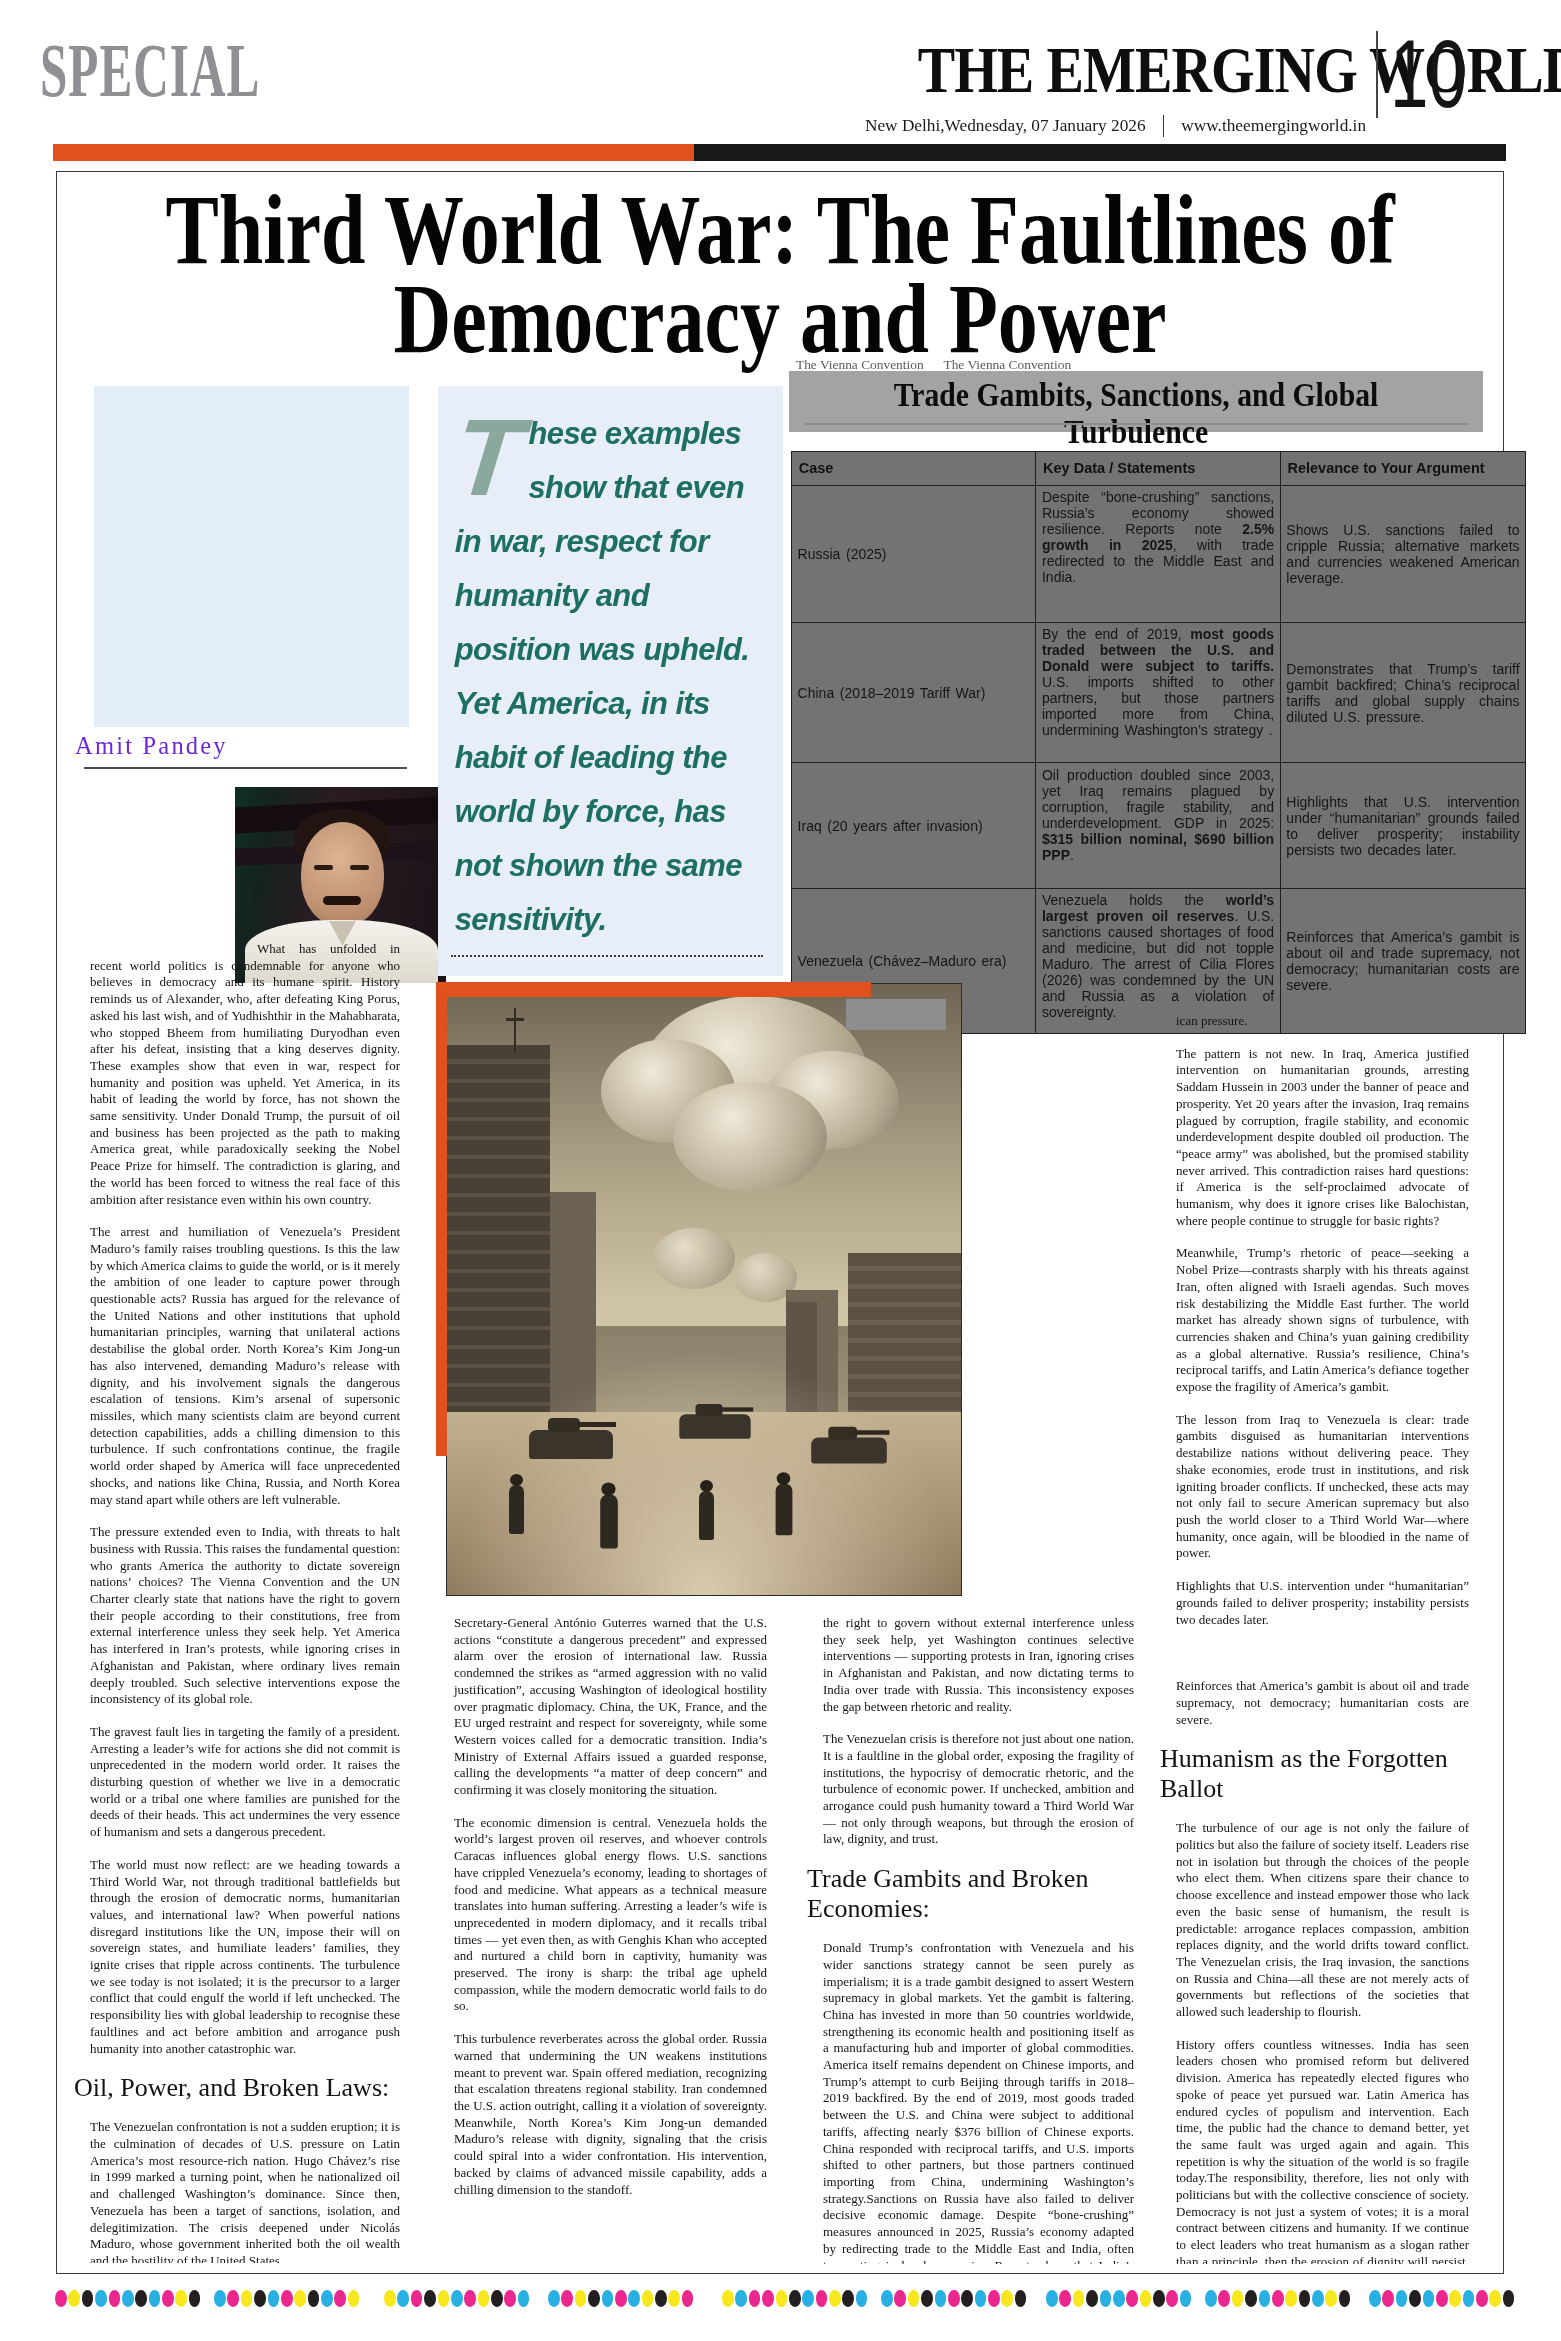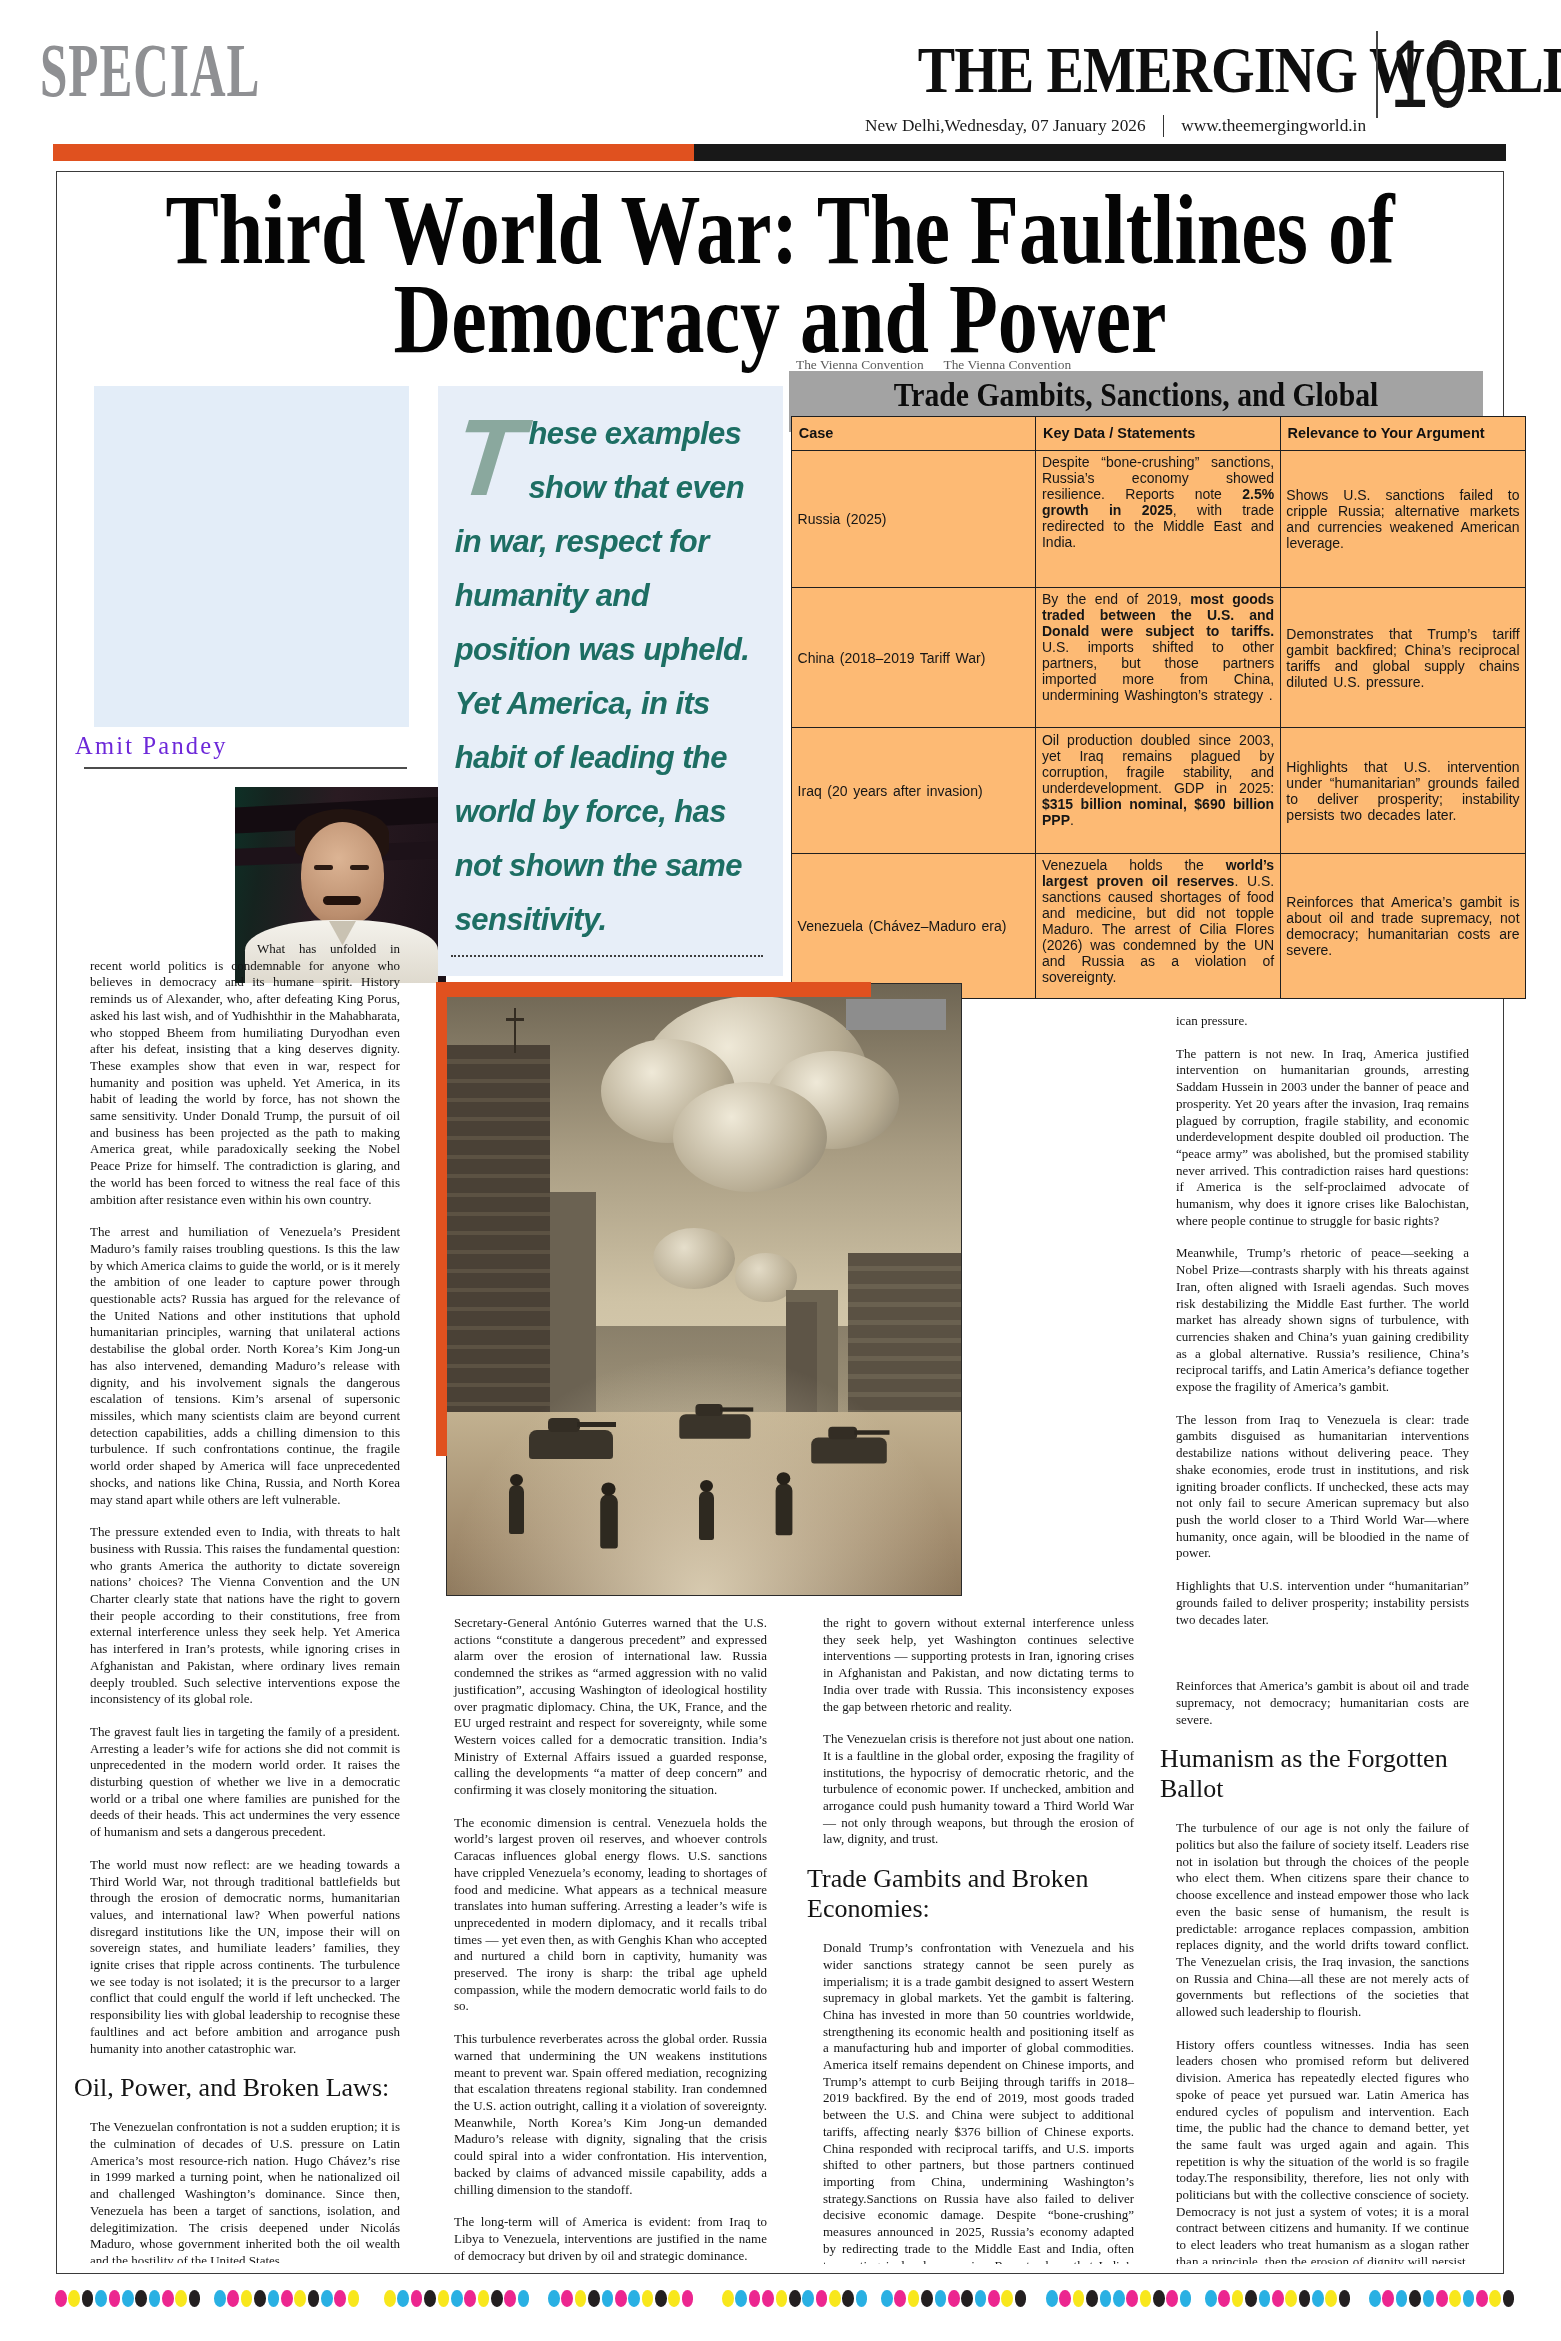--- a/index.html
+++ b/index.html
@@ -54,22 +54,22 @@
   .pq-drop{float:left;font:700 italic 109px/84px "Liberation Sans",sans-serif;color:#8aa89e;
            margin:7.8px 7.8px 0 0;transform:skewX(-6deg);}
   .pq-dotted{position:absolute;left:13.4px;bottom:19px;width:312px;border-top:2.2px dotted #3c3c3c;}
   
   .clipped-note{position:absolute;left:796px;top:357px;width:613px;height:13.4px;overflow:hidden;
                 font:400 13.4px "Liberation Serif",serif;color:#5a5a5a;white-space:pre;}
   .tbl-band{position:absolute;left:789px;top:371px;width:694px;height:61px;background:#a3a3a3;}
   .tbl-title{position:absolute;left:0;top:5.6px;width:100%;text-align:center;
              font:700 33px "Liberation Serif",serif;color:#0c0c0c;transform:scaleX(.9);transform-origin:center top;}
   .tbl-underline{position:absolute;left:14.5px;right:14.5px;bottom:6.7px;height:2.8px;background:#8a8f94;}
-  table.gambit{position:absolute;left:791px;top:416px;width:691px;border-collapse:collapse;
-               font-family:"Liberation Sans",sans-serif;table-layout:fixed;background:#fdba74;padding-left:36px;}
+  table.gambit{position:absolute;left:791px;top:451px;width:691px;border-collapse:collapse;
+               font-family:"Liberation Sans",sans-serif;table-layout:fixed;background:#737373;padding-left:36px;}
   table.gambit,table.gambit td,table.gambit th{border:1.7px solid #1f1f1f;}
   table.gambit th{font:700 14.5px/16.7px "Liberation Sans",sans-serif;text-align:left;padding:5.6px 6.7px;height:22px;}
   table.gambit td{font:400 14px/16px "Liberation Sans",sans-serif;padding:3.3px 5.6px;overflow:hidden;
                   text-align:justify;word-spacing:1.7px;color:#161616;}
   td.t-case{font-weight:700;vertical-align:middle;text-align:left;}
   td.t-key{vertical-align:top;}
   td.t-rel{vertical-align:middle;}
   table.gambit tr:nth-child(1) td{height:129px;}
   table.gambit tr:nth-child(2) td{height:133px;}
   table.gambit tr:nth-child(3) td{height:118px;}
@@ -243,21 +243,20 @@
       <p class="body-p">The gravest fault lies in targeting the family of a president. Arresting a leader’s wife for actions she did not commit is unprecedented in the modern world order. It raises the disturbing question of whether we live in a democratic world or a tribal one where families are punished for the deeds of their heads. This act undermines the very essence of humanism and sets a dangerous precedent.</p>
       <p class="body-p">The world must now reflect: are we heading towards a Third World War, not through traditional battlefields but through the erosion of democratic norms, humanitarian values, and international law? When powerful nations disregard institutions like the UN, impose their will on sovereign states, and humiliate leaders’ families, they ignite crises that ripple across continents. The turbulence we see today is not isolated; it is the precursor to a larger conflict that could engulf the world if left unchecked. The responsibility lies with global leadership to recognise these faultlines and act before ambition and arrogance push humanity into another catastrophic war.</p>
       <h3 class="col-heading">Oil, Power, and Broken Laws:</h3>
       <p class="body-p">The Venezuelan confrontation is not a sudden eruption; it is the culmination of decades of U.S. pressure on Latin America’s most resource-rich nation. Hugo Chávez’s rise in 1999 marked a turning point, when he nationalized oil and challenged Washington’s dominance. Since then, Venezuela has been a target of sanctions, isolation, and delegitimization. The crisis deepened under Nicolás Maduro, whose government inherited both the oil wealth and the hostility of the United States.</p>
       <p class="body-p">When U.S. forces captured Maduro and his wife Cilia Flores in January 2026, the world reacted sharply. UN</p>
     </div>
   <div id="col2" class="bodycol">
       <p class="body-p">Secretary-General António Guterres warned that the U.S. actions “constitute a dangerous precedent” and expressed alarm over the erosion of international law. Russia condemned the strikes as “armed aggression with no valid justification”, accusing Washington of ideological hostility over pragmatic diplomacy. China, the UK, France, and the EU urged restraint and respect for sovereignty, while some Western voices called for a democratic transition. India’s Ministry of External Affairs issued a guarded response, calling the developments “a matter of deep concern” and confirming it was closely monitoring the situation.</p>
       <p class="body-p">The economic dimension is central. Venezuela holds the world’s largest proven oil reserves, and whoever controls Caracas influences global energy flows. U.S. sanctions have crippled Venezuela’s economy, leading to shortages of food and medicine. What appears as a technical measure translates into human suffering. Arresting a leader’s wife is unprecedented in modern diplomacy, and it recalls tribal times — yet even then, as with Genghis Khan who accepted and nurtured a child born in captivity, humanity was preserved. The irony is sharp: the tribal age upheld compassion, while the modern democratic world fails to do so.</p>
       <p class="body-p">This turbulence reverberates across the global order. Russia warned that undermining the UN weakens institutions meant to prevent war. Spain offered mediation, recognizing that escalation threatens regional stability. Iran condemned the U.S. action outright, calling it a violation of sovereignty. Meanwhile, North Korea’s Kim Jong-un demanded Maduro’s release with dignity, signaling that the crisis could spiral into a wider confrontation. His intervention, backed by claims of advanced missile capability, adds a chilling dimension to the standoff.</p>
-      <p class="body-p">The long-term will of America is evident: from Iraq to Libya to Venezuela, interventions are justified in the name of democracy but driven by oil and strategic dominance.</p>
     </div>
   <div id="col3" class="bodycol">
       <p class="body-p">the right to govern without external interference unless they seek help, yet Washington continues selective interventions — supporting protests in Iran, ignoring crises in Afghanistan and Pakistan, and now dictating terms to India over trade with Russia. This inconsistency exposes the gap between rhetoric and reality.</p>
       <p class="body-p">The Venezuelan crisis is therefore not just about one nation. It is a faultline in the global order, exposing the fragility of institutions, the hypocrisy of democratic rhetoric, and the turbulence of economic power. If unchecked, ambition and arrogance could push humanity toward a Third World War — not only through weapons, but through the erosion of law, dignity, and trust.</p>
       <h3 class="col-heading">Trade Gambits and Broken Economies:</h3>
       <p class="body-p">Donald Trump’s confrontation with Venezuela and his wider sanctions strategy cannot be seen purely as imperialism; it is a trade gambit designed to assert Western supremacy in global markets. Yet the gambit is faltering. China has invested in more than 50 countries worldwide, strengthening its economic health and positioning itself as a manufacturing hub and importer of global commodities. America itself remains dependent on Chinese imports, and Trump’s attempt to curb Beijing through tariffs in 2018–2019 backfired. By the end of 2019, most goods traded between the U.S. and China were subject to additional tariffs, affecting nearly $376 billion of Chinese exports. China responded with reciprocal tariffs, and U.S. imports shifted to other partners, but those partners continued importing from China, undermining Washington’s strategy.Sanctions on Russia have also failed to deliver decisive economic damage. Despite “bone-crushing” measures announced in 2025, Russia’s economy adapted by redirecting trade to the Middle East and India, often transacting in local currencies. Reports show that India’s imports of Russian crude remained around 1.2 million</p>
     </div>
   <div id="col4" class="bodycol">
       <p class="body-p">ican pressure.</p>
       <p class="body-p">The pattern is not new. In Iraq, America justified intervention on humanitarian grounds, arresting Saddam Hussein in 2003 under the banner of peace and prosperity. Yet 20 years after the invasion, Iraq remains plagued by corruption, fragile stability, and economic underdevelopment despite doubled oil production. The “peace army” was abolished, but the promised stability never arrived. This contradiction raises hard questions: if America is the self-proclaimed advocate of humanism, why does it ignore crises like Balochistan, where people continue to struggle for basic rights?</p>

